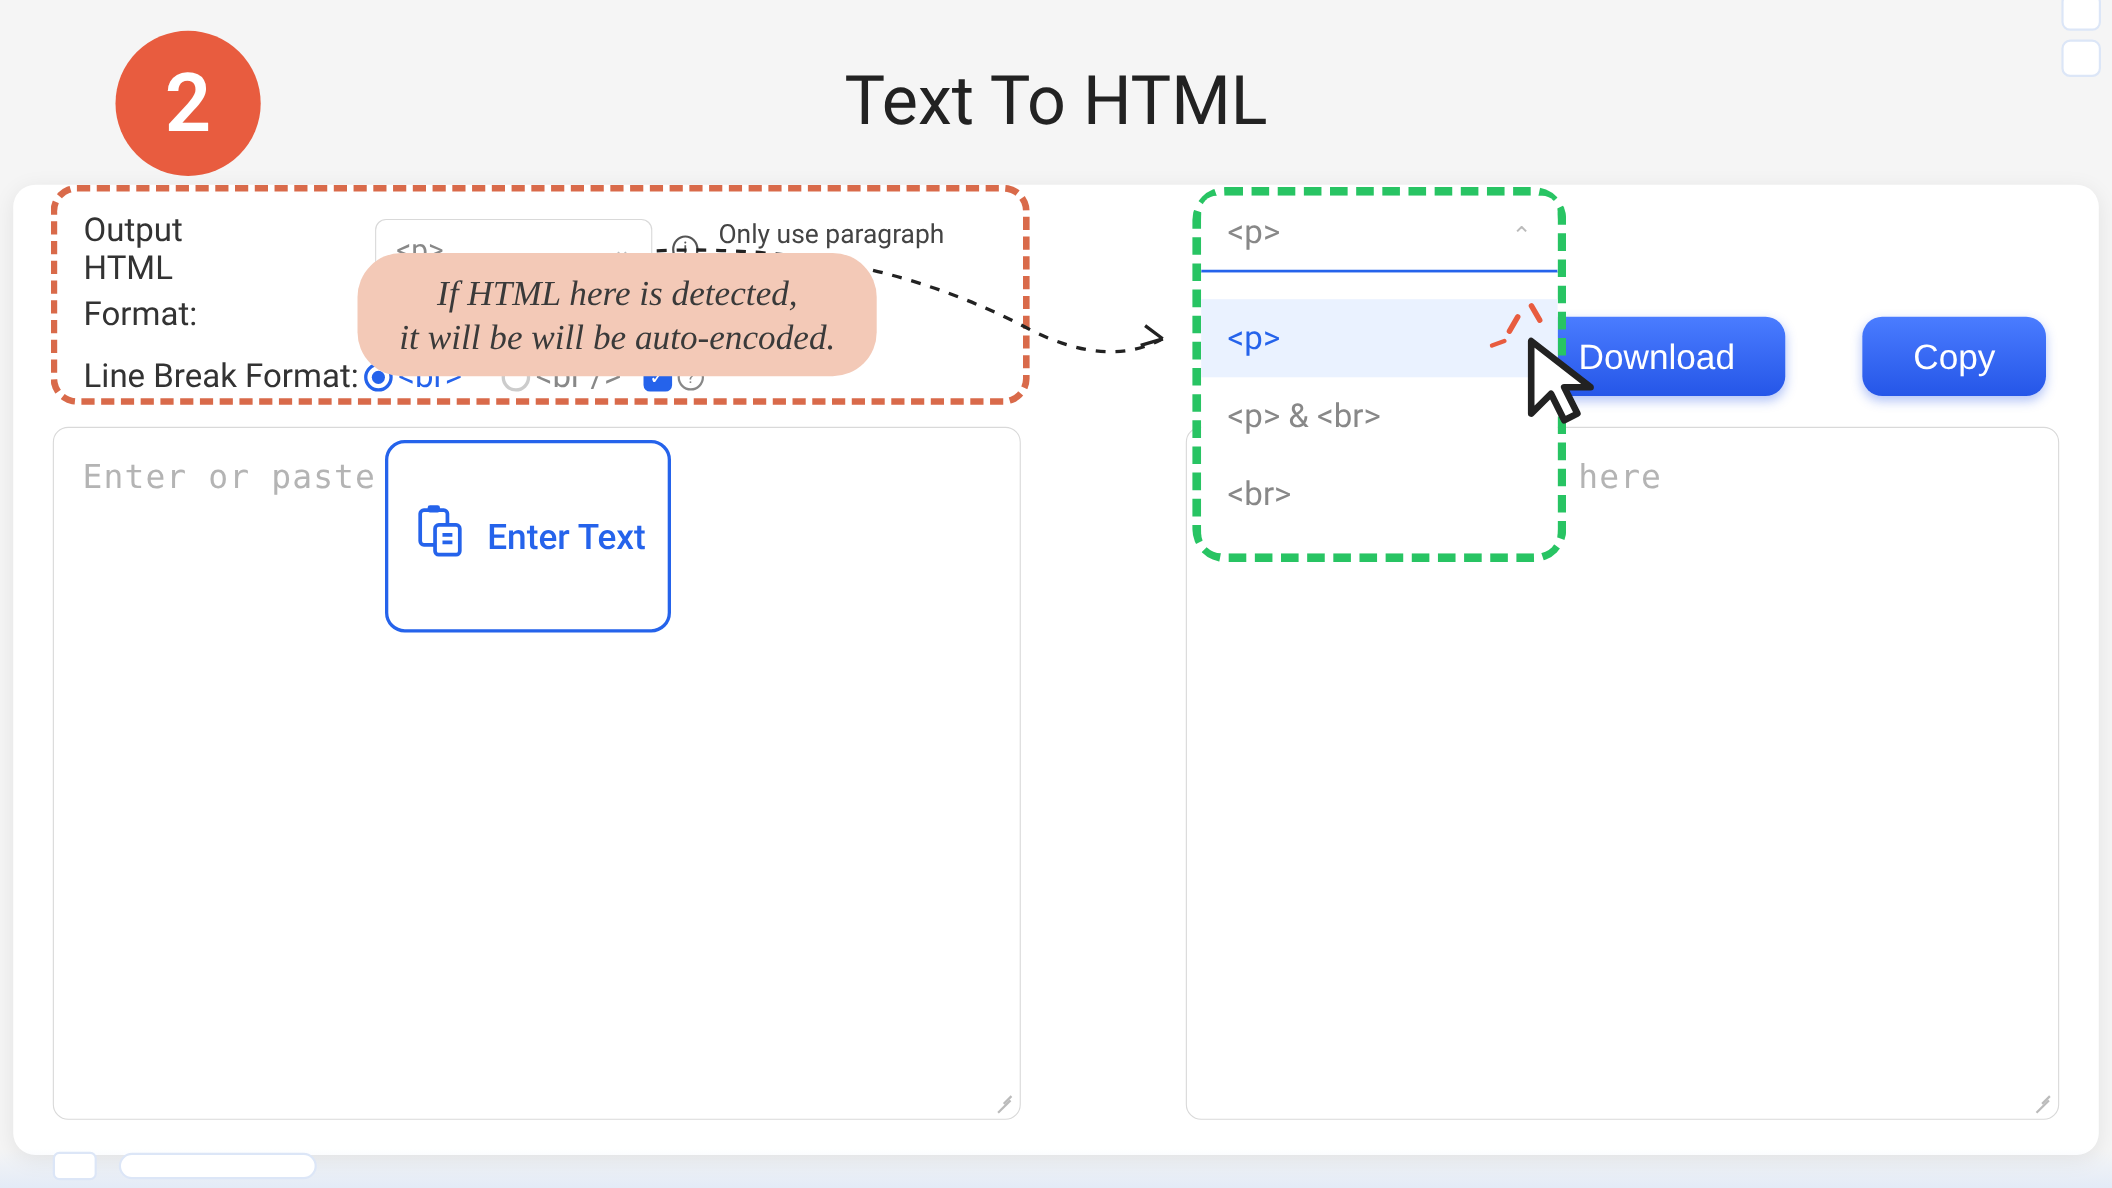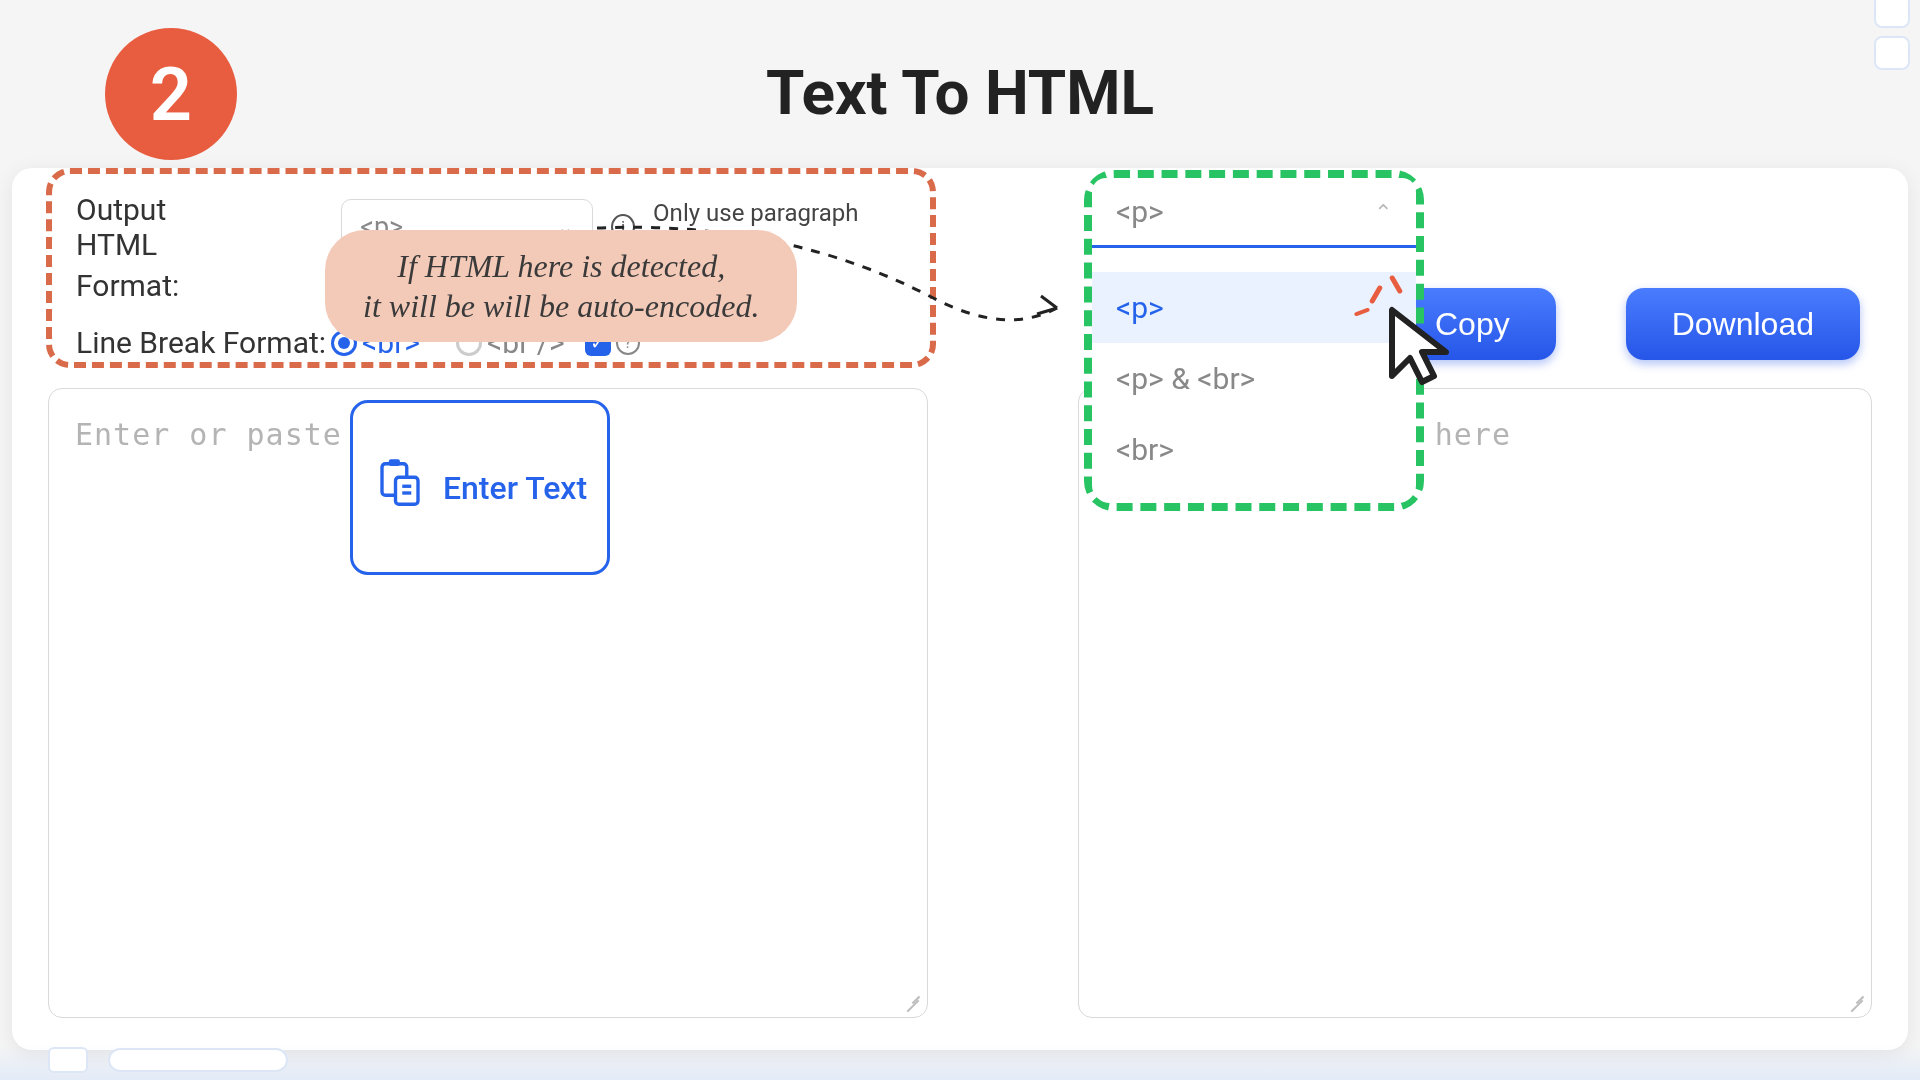--- a/index.html
+++ b/index.html
@@ -26,21 +26,21 @@
   align-items: center;
   justify-content: center;
 }
 .page-title {
   position: absolute;
   top: 56px;
   left: 0;
   width: 100%;
   text-align: center;
   font-size: 62px;
-  font-weight: 700;
+  font-weight: 400;
   color: #222;
 }
 .card {
   position: absolute;
   top: 168px;
   left: 12px;
   right: 12px;
   bottom: 30px;
   background: #fff;
   border-radius: 20px;
@@ -232,22 +232,22 @@
     </div>
   </div>
 
   <svg class="arrow-svg" viewBox="0 0 500 130">
     <path d="M 10 18 Q 200 10 350 90 Q 420 125 470 98" stroke="#222" stroke-width="3" fill="none" stroke-dasharray="9 9"></path>
     <path d="M 470 98 l -16 -12 M 470 98 l -20 6" stroke="#222" stroke-width="3" fill="none"></path>
   </svg>
 
   <div class="right-buttons">
     <button class="btn faded">Co</button>
+    <button class="btn">Download</button>
     <button class="btn">Copy</button>
-    <button class="btn">Download</button>
   </div>
 
   <div class="textarea ta-left">
     <div class="placeholder">Enter or paste yo</div>
     <div class="resize-handle"></div>
   </div>
 
   <div class="textarea ta-right">
     <div class="placeholder" style="left:26px">You</div>
     <div class="placeholder" style="left:auto; right:360px">yed here</div>

